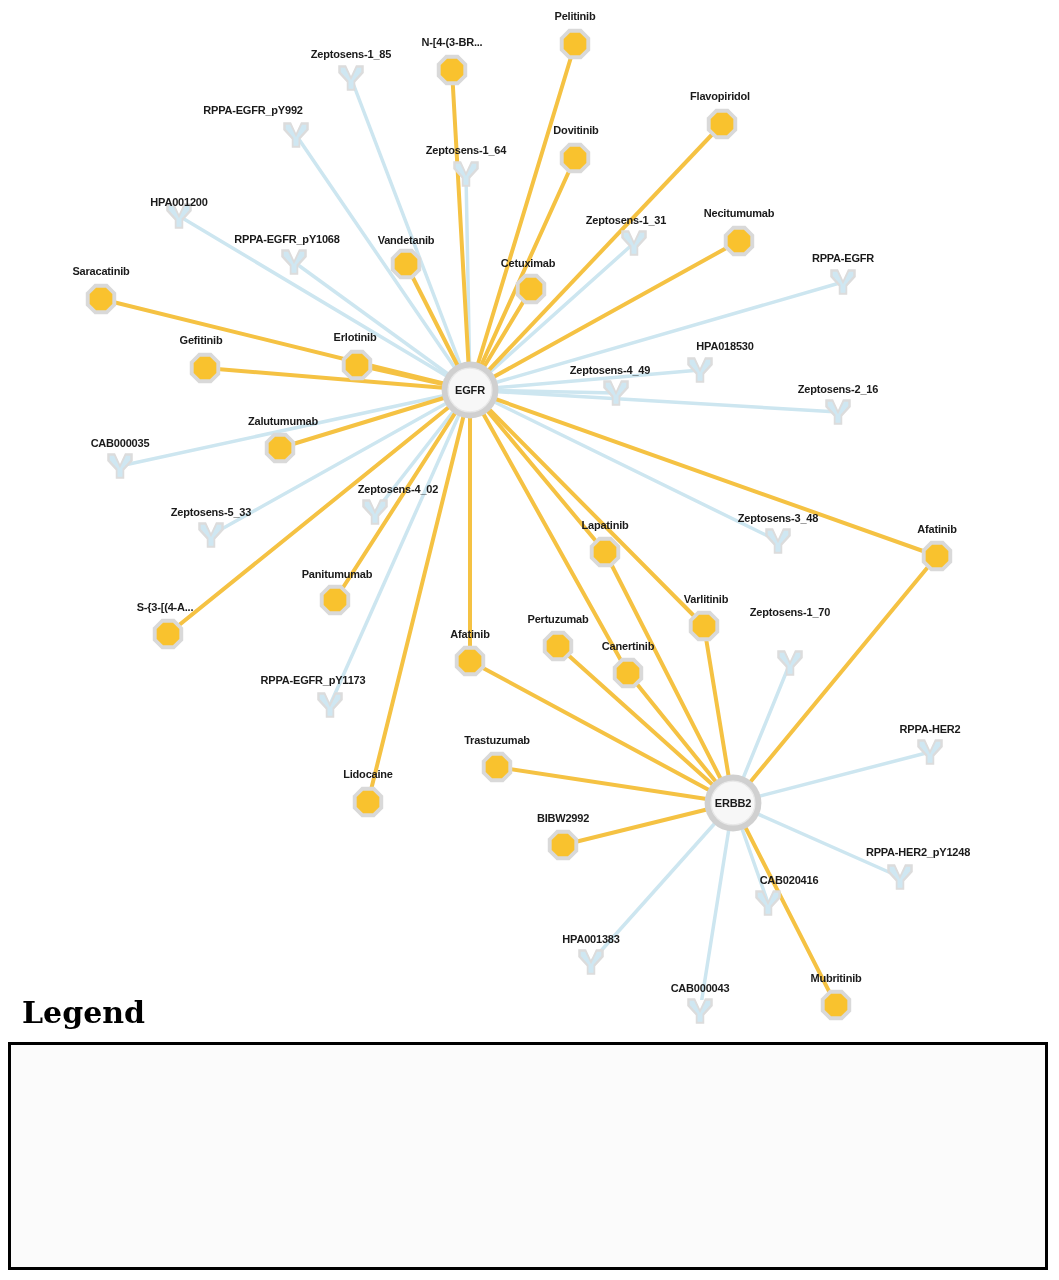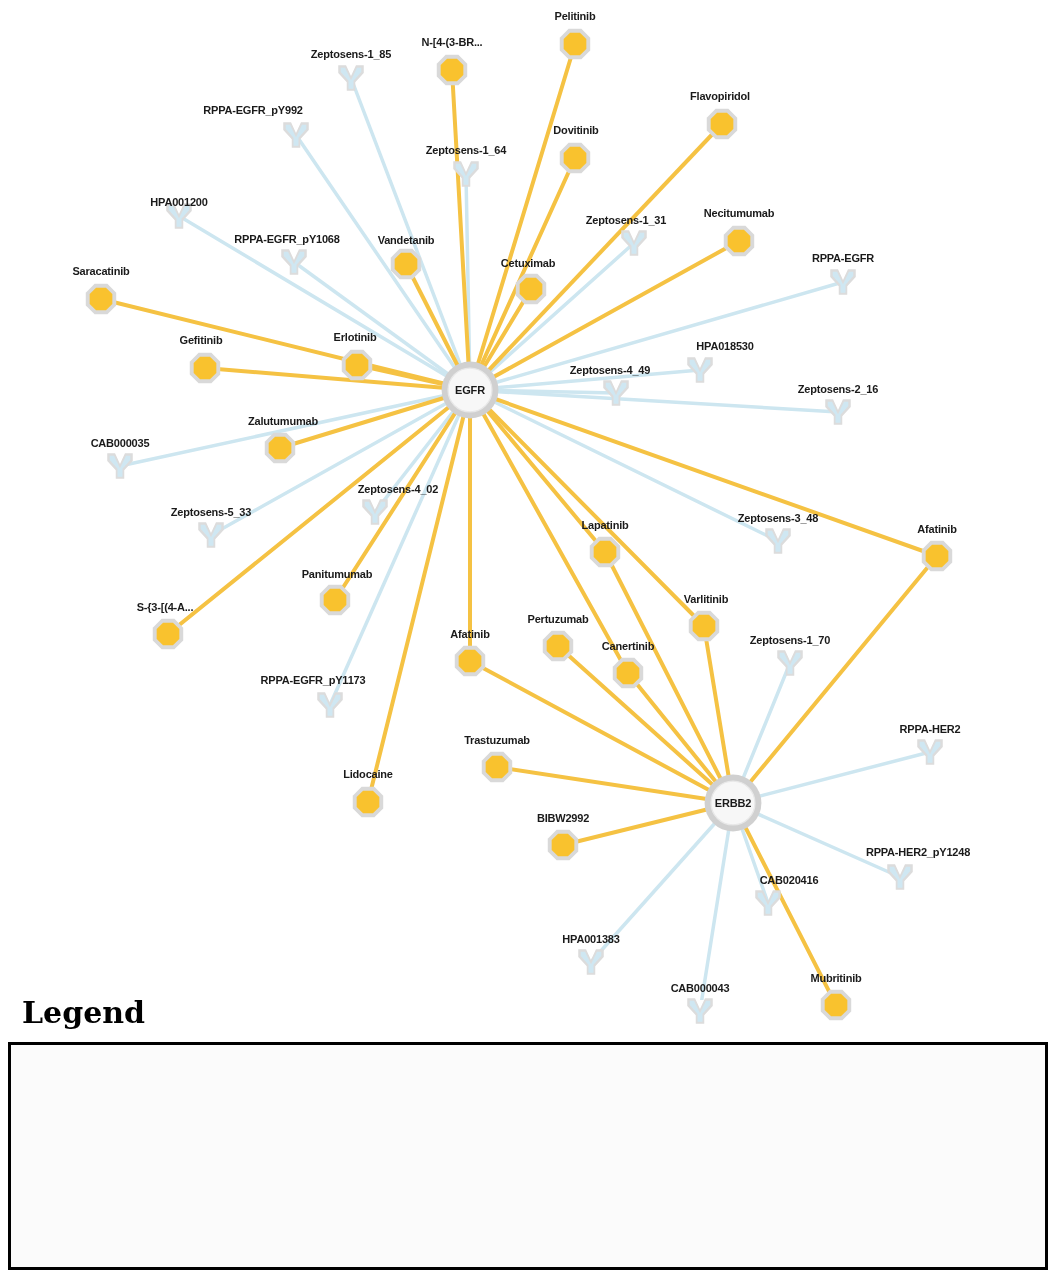--- a/index.html
+++ b/index.html
@@ -196,21 +196,21 @@
       <div class="node-label" style="left: 778px; top: 518px;">Zeptosens-3_48</div>
       <div class="node" style="left: 330px; top: 705px; width: 34px; height: 34px;"><svg width="34" height="34" viewBox="0 0 96 96">
           <path d="M12 12 L34 12 L48 42 L62 12 L84 12 L84 34 L60 60 L60 84 L36 84 L36 60 L12 34 Z" fill="#dcdcdc"></path>
           <path d="M19 19 L31 19 L48 54 L65 19 L77 19 L77 31 L55 56 L55 78 L41 78 L41 56 L19 31 Z" fill="#cfe7f2"></path>
         </svg></div>
       <div class="node-label" style="left: 313px; top: 680px;">RPPA-EGFR_pY1173</div>
       <div class="node" style="left: 790px; top: 663px; width: 34px; height: 34px;"><svg width="34" height="34" viewBox="0 0 96 96">
           <path d="M12 12 L34 12 L48 42 L62 12 L84 12 L84 34 L60 60 L60 84 L36 84 L36 60 L12 34 Z" fill="#dcdcdc"></path>
           <path d="M19 19 L31 19 L48 54 L65 19 L77 19 L77 31 L55 56 L55 78 L41 78 L41 56 L19 31 Z" fill="#cfe7f2"></path>
         </svg></div>
-      <div class="node-label" style="left: 790px; top: 640px; text-align: center;">Zeptosens-1_70</div>
+      <div class="node-label" style="left: 790px; top: 612px; text-align: center;">Zeptosens-1_70</div>
       <div class="node" style="left: 930px; top: 752px; width: 34px; height: 34px;"><svg width="34" height="34" viewBox="0 0 96 96">
           <path d="M12 12 L34 12 L48 42 L62 12 L84 12 L84 34 L60 60 L60 84 L36 84 L36 60 L12 34 Z" fill="#dcdcdc"></path>
           <path d="M19 19 L31 19 L48 54 L65 19 L77 19 L77 31 L55 56 L55 78 L41 78 L41 56 L19 31 Z" fill="#cfe7f2"></path>
         </svg></div>
       <div class="node-label" style="left: 930px; top: 729px;">RPPA-HER2</div>
       <div class="node" style="left: 900px; top: 877px; width: 34px; height: 34px;"><svg width="34" height="34" viewBox="0 0 96 96">
           <path d="M12 12 L34 12 L48 42 L62 12 L84 12 L84 34 L60 60 L60 84 L36 84 L36 60 L12 34 Z" fill="#dcdcdc"></path>
           <path d="M19 19 L31 19 L48 54 L65 19 L77 19 L77 31 L55 56 L55 78 L41 78 L41 56 L19 31 Z" fill="#cfe7f2"></path>
         </svg></div>
       <div class="node-label" style="left: 918px; top: 852px;">RPPA-HER2_pY1248</div>

